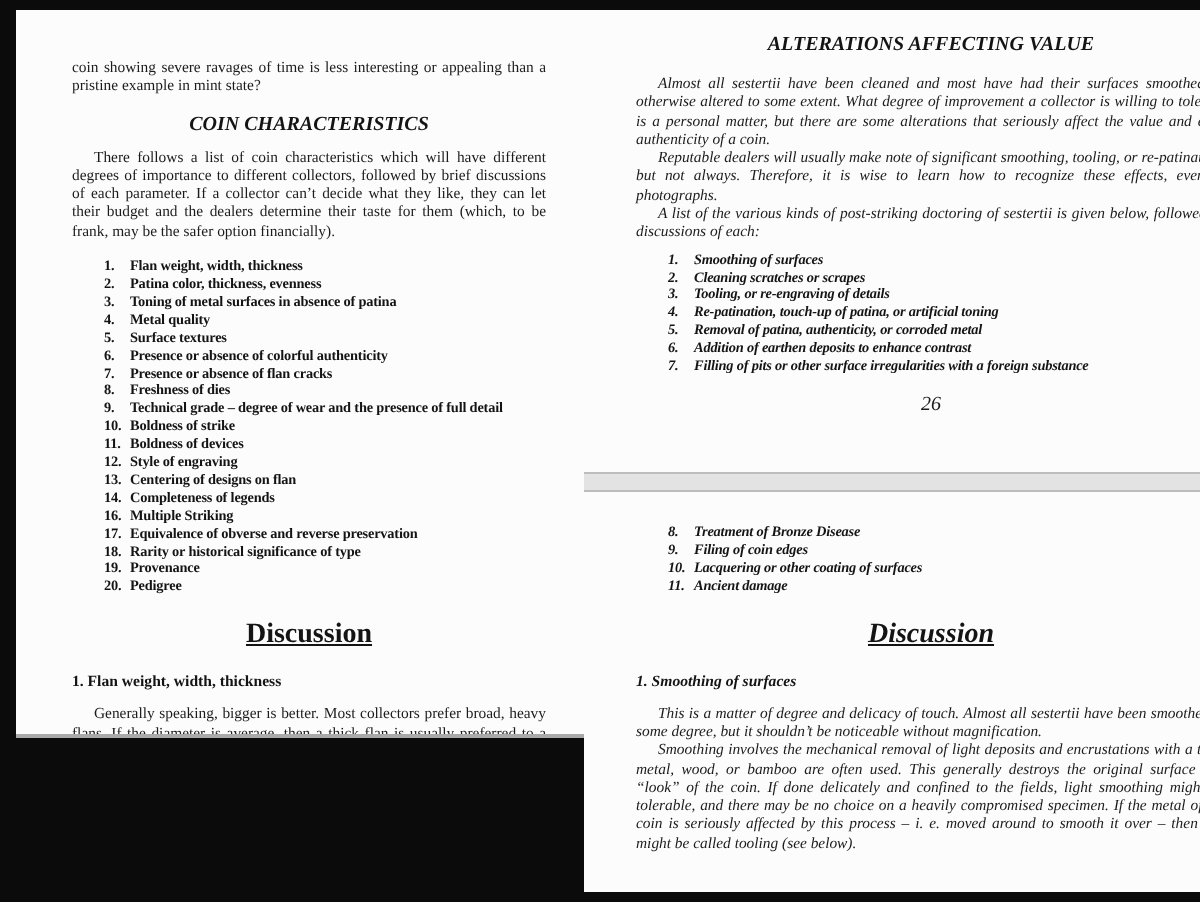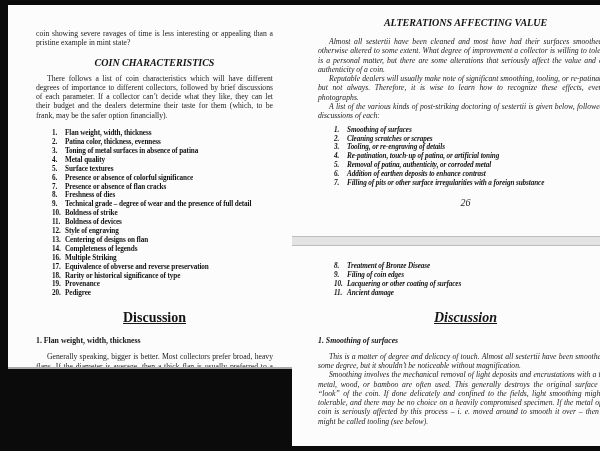--- a/index.html
+++ b/index.html
@@ -126,21 +126,21 @@
         <span class="li-text">Metal quality</span>
       </li>
 
       <li>
         <span class="li-num">5.</span>
         <span class="li-text">Surface textures</span>
       </li>
 
       <li>
         <span class="li-num">6.</span>
-        <span class="li-text">Presence or absence of colorful significance</span>
+        <span class="li-text">Presence or absence of colorful authenticity</span>
       </li>
 
       <li>
         <span class="li-num">7.</span>
         <span class="li-text">Presence or absence of flan cracks</span>
       </li>
 
       <li>
         <span class="li-num">8.</span>
         <span class="li-text">Freshness of dies</span>

